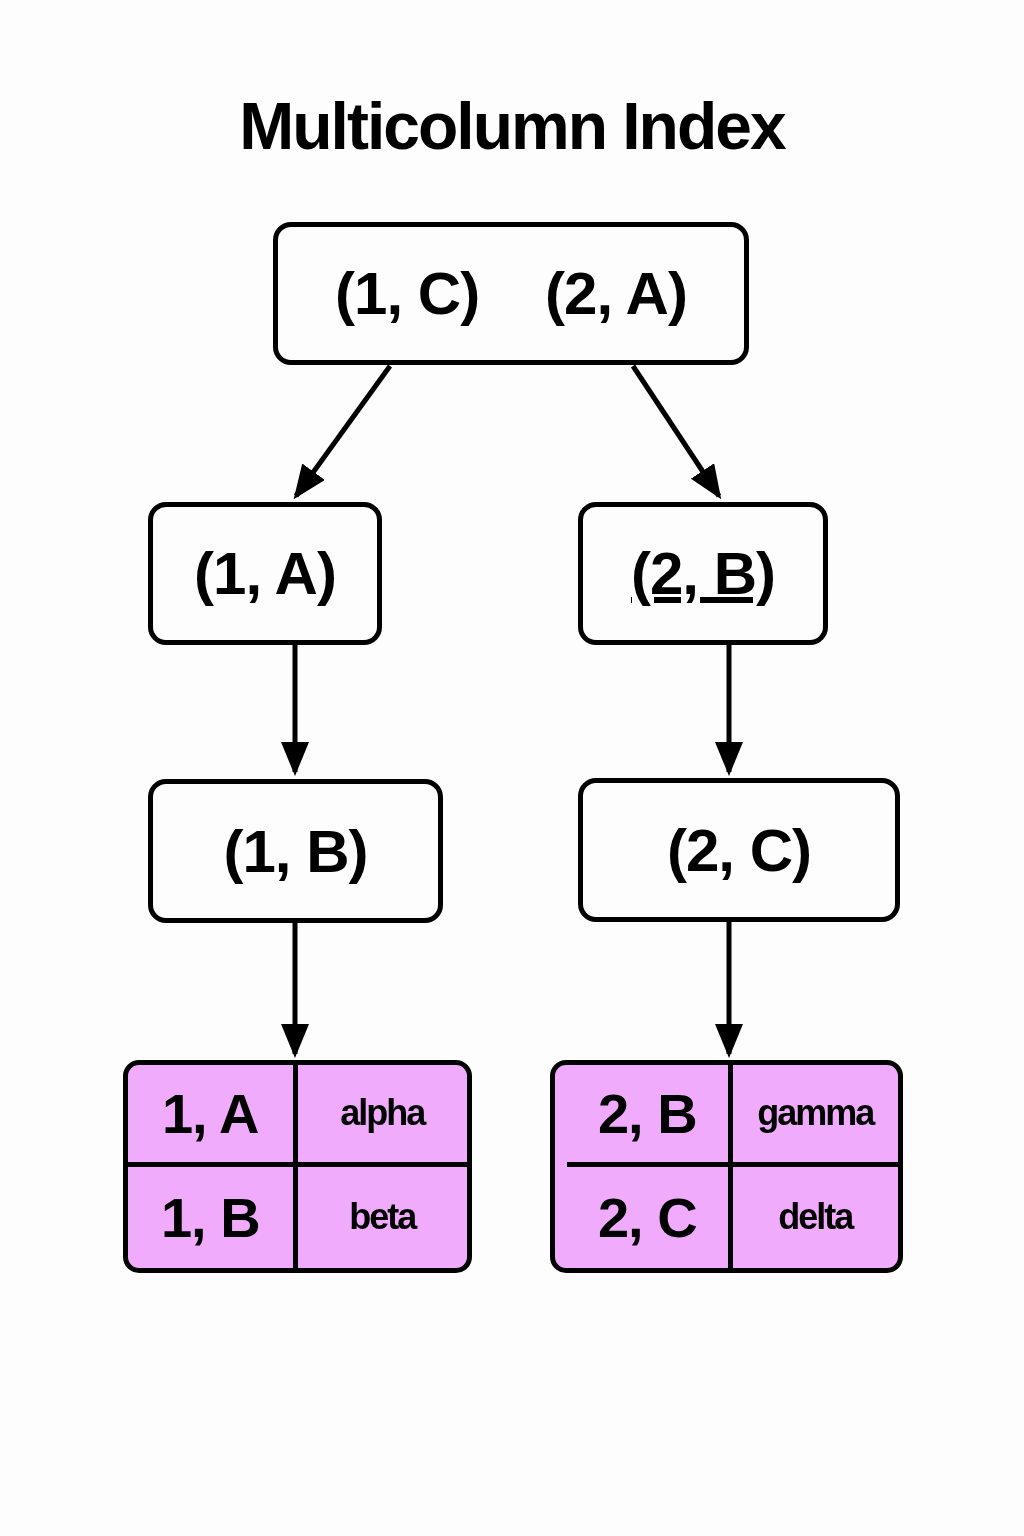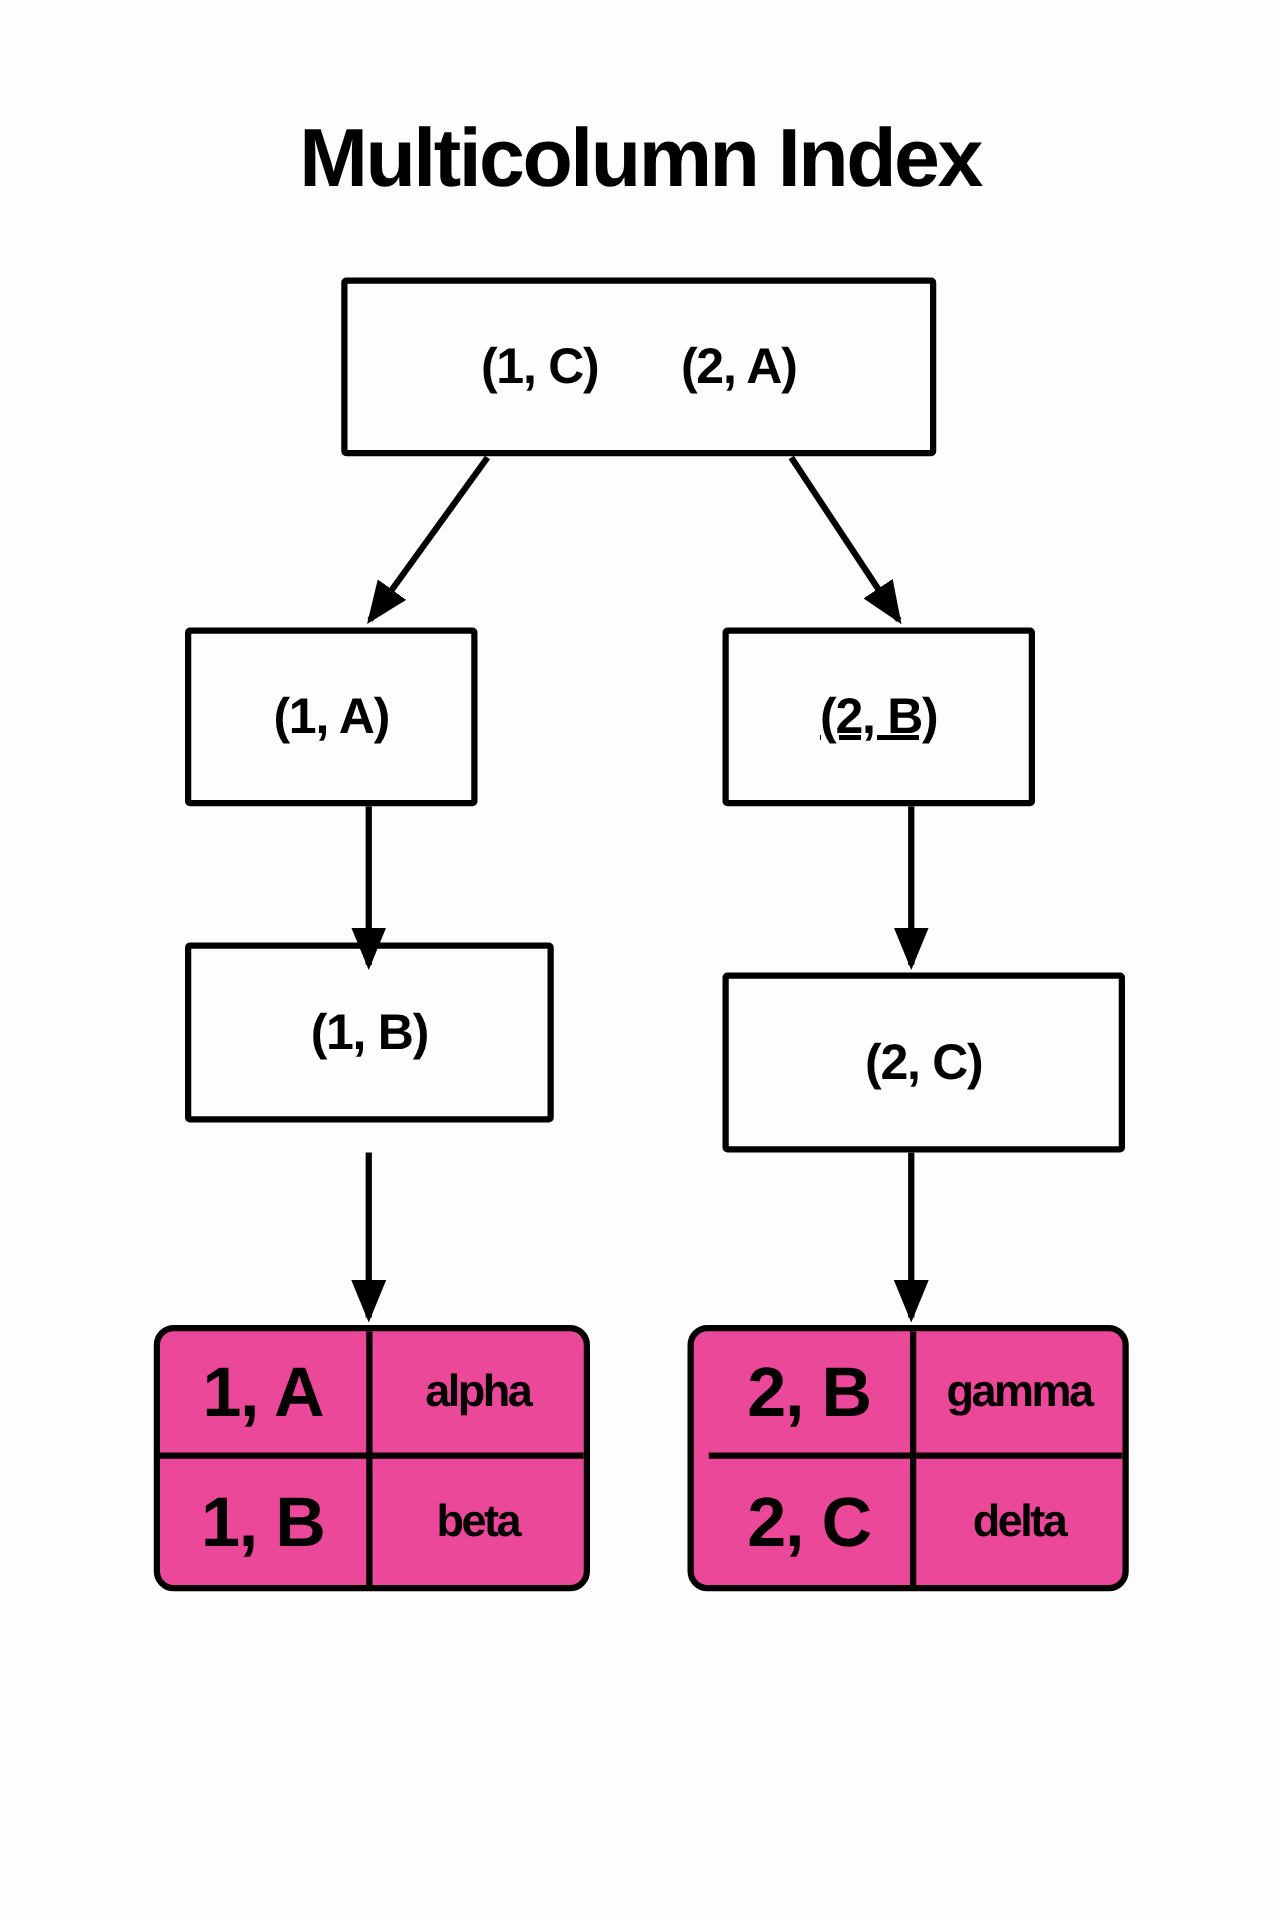--- a/index.html
+++ b/index.html
@@ -24,48 +24,48 @@
     text-align: center;
     font-size: 66px;
     font-weight: 700;
     letter-spacing: -2px;
     line-height: 1.05;
   }
   .node {
     position: absolute;
     box-sizing: border-box;
     border: 5px solid #000;
-    border-radius: 4px;
+    border-radius: 18px;
     background: #fdfdfd;
     display: flex;
     align-items: center;
     justify-content: center;
-    font-size: 40px;
+    font-size: 60px;
     font-weight: 700;
     letter-spacing: -1px;
     white-space: nowrap;
   }
   .node.root {
     left: 273px;
     top: 222px;
     width: 476px;
     height: 143px;
     gap: 66px;
   }
   .node.n-l2-left  { left: 148px; top: 502px; width: 234px; height: 143px; }
   .node.n-l2-right { left: 578px; top: 502px; width: 250px; height: 143px; text-decoration: underline; }
-  .node.n-l3-left  { left: 148px; top: 754px; width: 295px; height: 144px; }
+  .node.n-l3-left  { left: 148px; top: 779px; width: 295px; height: 144px; }
   .node.n-l3-right { left: 578px; top: 778px; width: 322px; height: 144px; }
 
   .leaf-table {
     position: absolute;
     box-sizing: border-box;
     border: 5px solid #000;
     border-radius: 16px;
-    background: #ec4899;
+    background: #f0abfc;
     display: grid;
     grid-template-columns: 1fr 1fr;
     grid-template-rows: 1fr 1fr;
     overflow: hidden;
   }
   .leaf-table.left  { left: 123px; top: 1060px; width: 349px; height: 213px; }
   .leaf-table.right { left: 550px; top: 1060px; width: 353px; height: 213px; padding-left: 12px; }
   .cell {
     display: flex;
     align-items: center;

